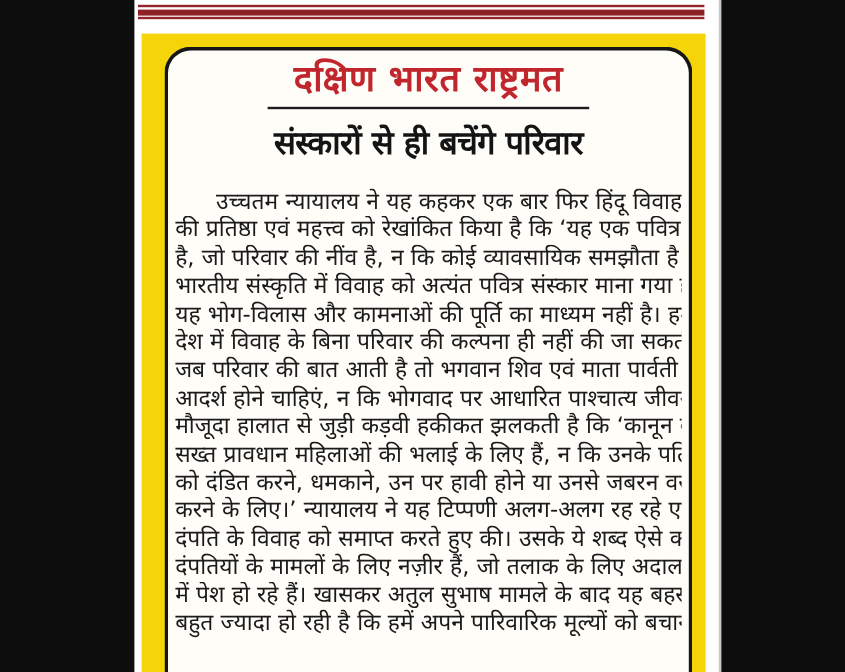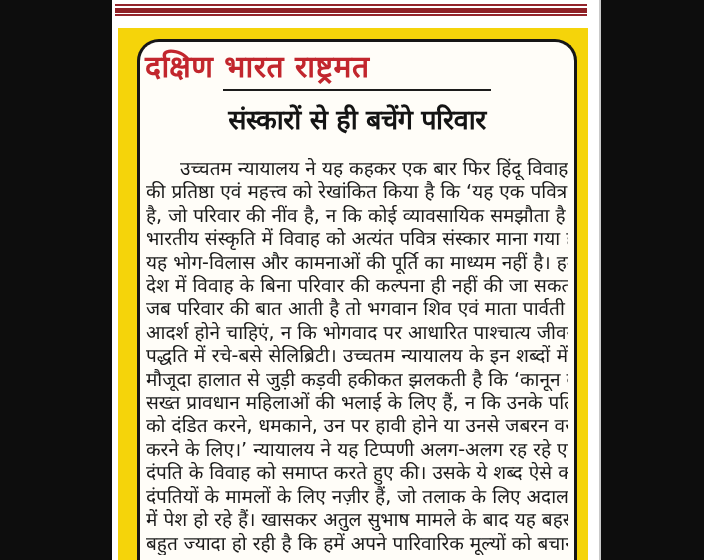--- a/index.html
+++ b/index.html
@@ -39,21 +39,21 @@
     left: 19px; top: 11px;
     width: 440px; height: 521px;
     background: #fffdf8;
     border: 3px solid #161616;
     border-bottom: none;
     border-radius: 22px 22px 0 0;
     padding: 8px 5px 0 5px;
     overflow: hidden;
   }
   .masthead-title {
-    text-align: left;
+    text-align: center;
     font-size: 30px;
     line-height: 34px;
     font-weight: 800;
     color: #c2262d;
     letter-spacing: 0.5px;
   }
   .title-underline {
     width: 268px;
     height: 2px;
     background: #1c1c1c;
@@ -109,21 +109,20 @@
 
       <div class="article">
         <div class="bline indent">उच्चतम न्यायालय ने यह कहकर एक बार फिर हिंदू विवाह परंपरा</div>
         <div class="bline">की प्रतिष्ठा एवं महत्त्व को रेखांकित किया है कि ‘यह एक पवित्र प्रथा</div>
         <div class="bline">है, जो परिवार की नींव है, न कि कोई व्यावसायिक समझौता है।’</div>
         <div class="bline">भारतीय संस्कृति में विवाह को अत्यंत पवित्र संस्कार माना गया है।</div>
         <div class="bline">यह भोग-विलास और कामनाओं की पूर्ति का माध्यम नहीं है। हमारे</div>
         <div class="bline">देश में विवाह के बिना परिवार की कल्पना ही नहीं की जा सकती।</div>
         <div class="bline">जब परिवार की बात आती है तो भगवान शिव एवं माता पार्वती हमारे</div>
         <div class="bline">आदर्श होने चाहिएं, न कि भोगवाद पर आधारित पाश्चात्य जीवन</div>
-        <div class="bline">पद्धति में रचे-बसे सेलिब्रिटी। उच्चतम न्यायालय के इन शब्दों में</div>
         <div class="bline">मौजूदा हालात से जुड़ी कड़वी हकीकत झलकती है कि ‘कानून के</div>
         <div class="bline">सख्त प्रावधान महिलाओं की भलाई के लिए हैं, न कि उनके पतियों</div>
         <div class="bline">को दंडित करने, धमकाने, उन पर हावी होने या उनसे जबरन वसूली</div>
         <div class="bline">करने के लिए।’ न्यायालय ने यह टिप्पणी अलग-अलग रह रहे एक</div>
         <div class="bline">दंपति के विवाह को समाप्त करते हुए की। उसके ये शब्द ऐसे कई</div>
         <div class="bline">दंपतियों के मामलों के लिए नज़ीर हैं, जो तलाक के लिए अदालतों</div>
         <div class="bline">में पेश हो रहे हैं। खासकर अतुल सुभाष मामले के बाद यह बहस</div>
         <div class="bline">बहुत ज्यादा हो रही है कि हमें अपने पारिवारिक मूल्यों को बचाना</div>
 
       </div>

